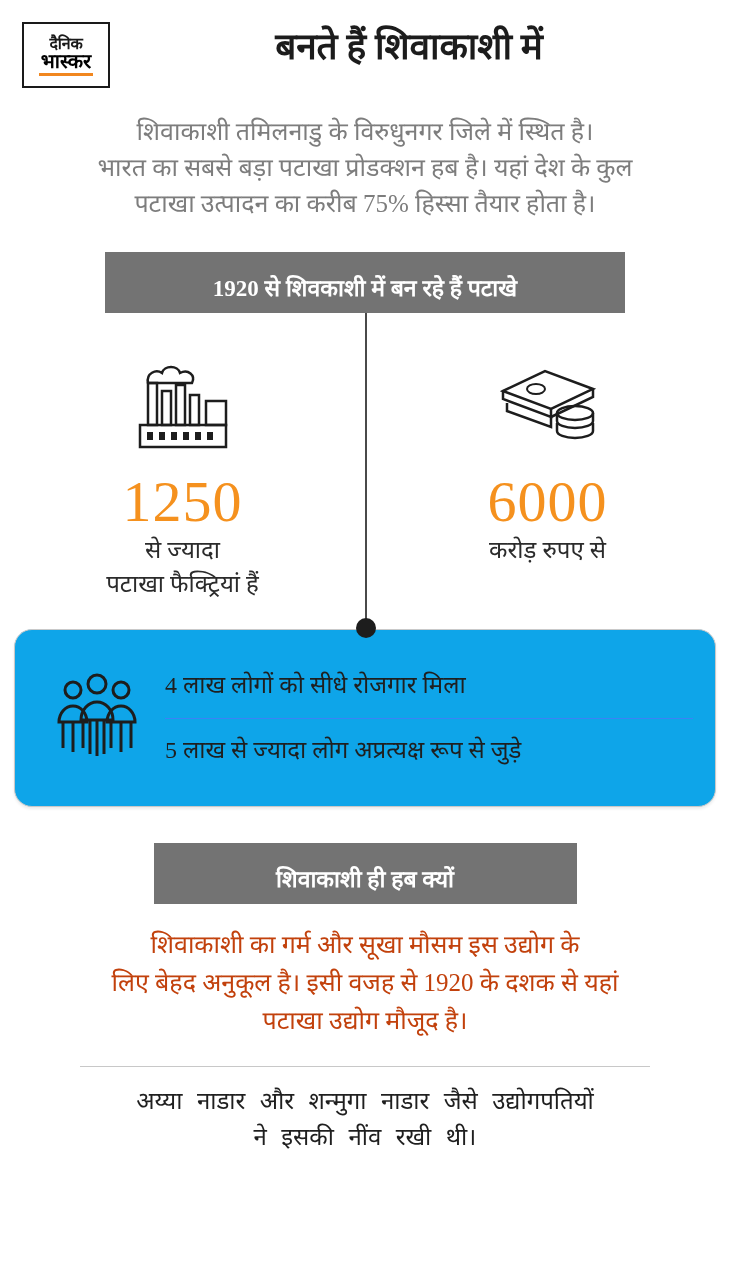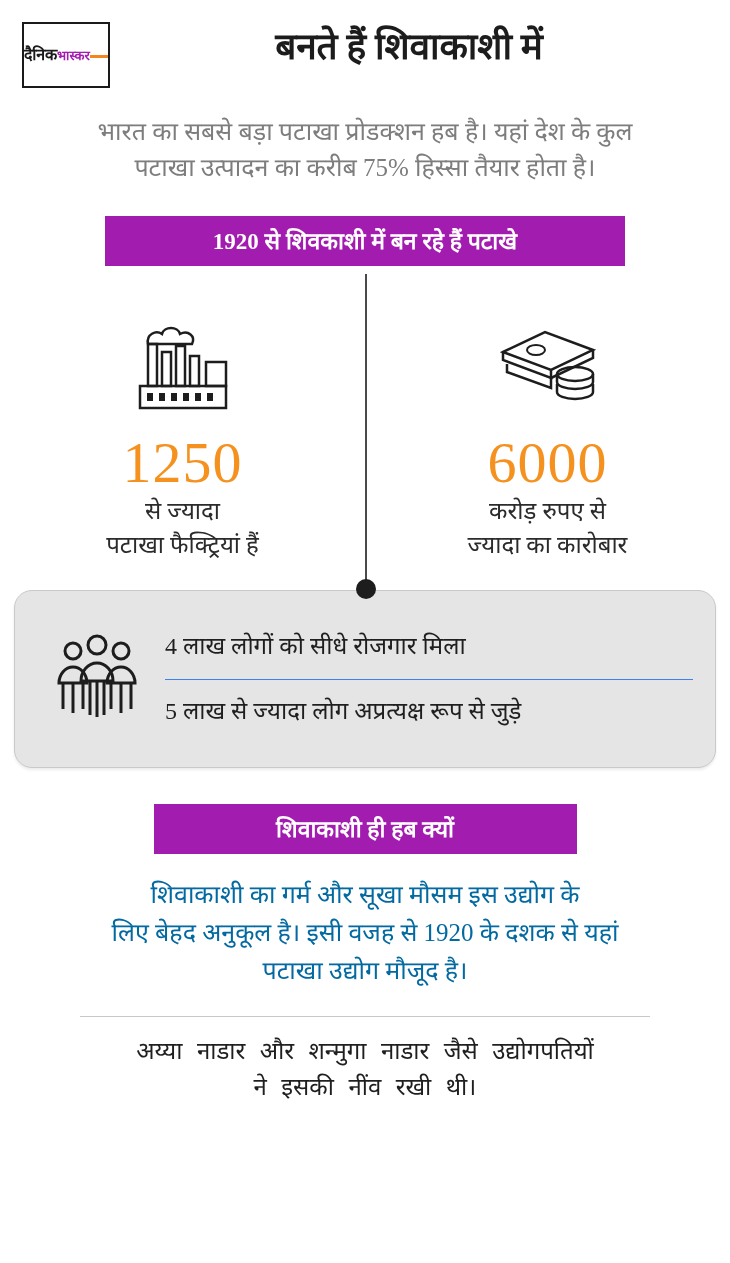--- a/index.html
+++ b/index.html
@@ -27,39 +27,40 @@
     display: flex;
     align-items: flex-start;
     padding: 18px 22px 0 22px;
   }
   .logo {
     width: 88px;
     height: 66px;
     border: 2px solid #1a1a1a;
     box-sizing: border-box;
     display: flex;
+    flex-direction: column;
     align-items: center;
     justify-content: center;
     flex: none;
     margin-top: 4px;
   }
   .logo-line1 {
     font-family: "Liberation Serif", serif;
     font-weight: bold;
     font-size: 16px;
     line-height: 18px;
     color: #1a1a1a;
     letter-spacing: -0.3px;
   }
   .logo-line2 {
     font-family: Liberation Serif, serif;
     font-weight: bold;
-    font-size: 13px;
+    font-size: 20px;
     line-height: 17px;
-    color: #a21caf;
+    color: #000000;
   }
   .logo-underline {
     width: 54px;
     height: 3px;
     background: #f1871f;
     margin-top: 3px;
   }
   .headline {
     flex: 1;
     text-align: center;
@@ -79,39 +80,39 @@
     font-family: "Liberation Serif", serif;
     font-size: 25px;
     line-height: 36px;
     color: #7d7d7d;
   }
 
   
   .banner {
     margin: 30px auto 0 auto;
     width: 520px;
-    background: #a21caf;
+    background: #737373;
     color: #ffffff;
     text-align: center;
     font-family: "Liberation Serif", serif;
     font-weight: bold;
     font-size: 23px;
     line-height: 36px;
-    padding: 8px 0 6px 0;
+    padding: 19px 0 6px 0;
     box-sizing: border-box;
   }
   .banner.small {
     width: 423px;
     margin-top: 36px;
   }
 
   
   .stats-wrap {
     position: relative;
-    margin-top: 8px;
+    margin-top: 0;
     padding-top: 16px;
   }
   .stem {
     position: absolute;
     left: 365px;
     top: 0;
     width: 2px;
     height: 312px;
     background: #4a4a4a;
   }
@@ -153,21 +154,21 @@
     font-family: "Liberation Serif", serif;
     font-size: 24px;
     line-height: 34px;
     color: #2b2b2b;
   }
 
   
   .card {
     position: relative;
     margin: 28px 14px 0 14px;
-    background: #e5e5e5;
+    background: #0ea5e9;
     border: 1px solid #c9c9c9;
     border-radius: 18px;
     box-sizing: border-box;
     height: 178px;
     display: flex;
     align-items: center;
     padding: 0 22px;
     box-shadow: 0 2px 3px rgba(0,0,0,0.08);
   }
   .card-icon {
@@ -193,21 +194,21 @@
     border-top: 1px solid #3b82f6;
   }
 
   
   .why-text {
     margin: 22px 40px 0 40px;
     text-align: center;
     font-family: "Liberation Serif", serif;
     font-size: 25px;
     line-height: 38px;
-    color: #0369a1;
+    color: #c2410c;
   }
   .divider {
     width: 570px;
     height: 1px;
     background: #c8c8c8;
     margin: 26px auto 0 auto;
   }
   .why-text2 {
     margin: 18px 48px 0 48px;
     text-align: center;
@@ -227,20 +228,21 @@
       <div class="logo-line1">दैनिक</div>
       <div class="logo-line2">भास्कर</div>
       <div class="logo-underline"></div>
     </div>
     <div class="headline">
       <div>बनते हैं शिवाकाशी में</div>
     </div>
   </div>
 
   <div class="intro">
+    <div>शिवाकाशी तमिलनाडु के विरुधुनगर जिले में स्थित है।</div>
     <div>भारत का सबसे बड़ा पटाखा प्रोडक्शन हब है। यहां देश के कुल</div>
     <div>पटाखा उत्पादन का करीब 75% हिस्सा तैयार होता है।</div>
   </div>
 
   <div class="banner">1920 से शिवकाशी में बन रहे हैं पटाखे</div>
 
   <div class="stats-wrap">
     <div class="stem"></div>
     <div class="stem-dot"></div>
     <div class="stats">
@@ -275,21 +277,20 @@
             <path d="M20 36 L20 44 L68 62 L68 54" stroke="#1d1d1d" stroke-width="2.5" fill="none"></path>
             <path d="M110 34 L110 42 L68 62" stroke="#1d1d1d" stroke-width="2.5" fill="none"></path>
             <path d="M24 48 L24 56 L68 72 L68 62" stroke="#1d1d1d" stroke-width="2.5" fill="none"></path>
             <ellipse cx="92" cy="58" rx="18" ry="7" stroke="#1d1d1d" stroke-width="2.5" fill="none"></ellipse>
             <path d="M74 58 L74 66 a18 7 0 0 0 36 0 L110 58" stroke="#1d1d1d" stroke-width="2.5" fill="none"></path>
             <path d="M74 68 L74 76 a18 7 0 0 0 36 0 L110 68" stroke="#1d1d1d" stroke-width="2.5" fill="none"></path>
           </svg>
         </div>
         <div class="stat-number">6000</div>
         <div class="stat-line">करोड़ रुपए से</div>
-        <div class="stat-line">ज्यादा का कारोबार</div>
       </div>
     </div>
   </div>
 
   <div class="card">
     <div class="card-icon">
       <svg width="108" height="96" viewBox="0 0 108 96" fill="none" xmlns="http://www.w3.org/2000/svg">
         <circle cx="30" cy="20" r="8" stroke="#1d1d1d" stroke-width="3" fill="none"></circle>
         <circle cx="54" cy="14" r="9" stroke="#1d1d1d" stroke-width="3" fill="none"></circle>
         <circle cx="78" cy="20" r="8" stroke="#1d1d1d" stroke-width="3" fill="none"></circle>

